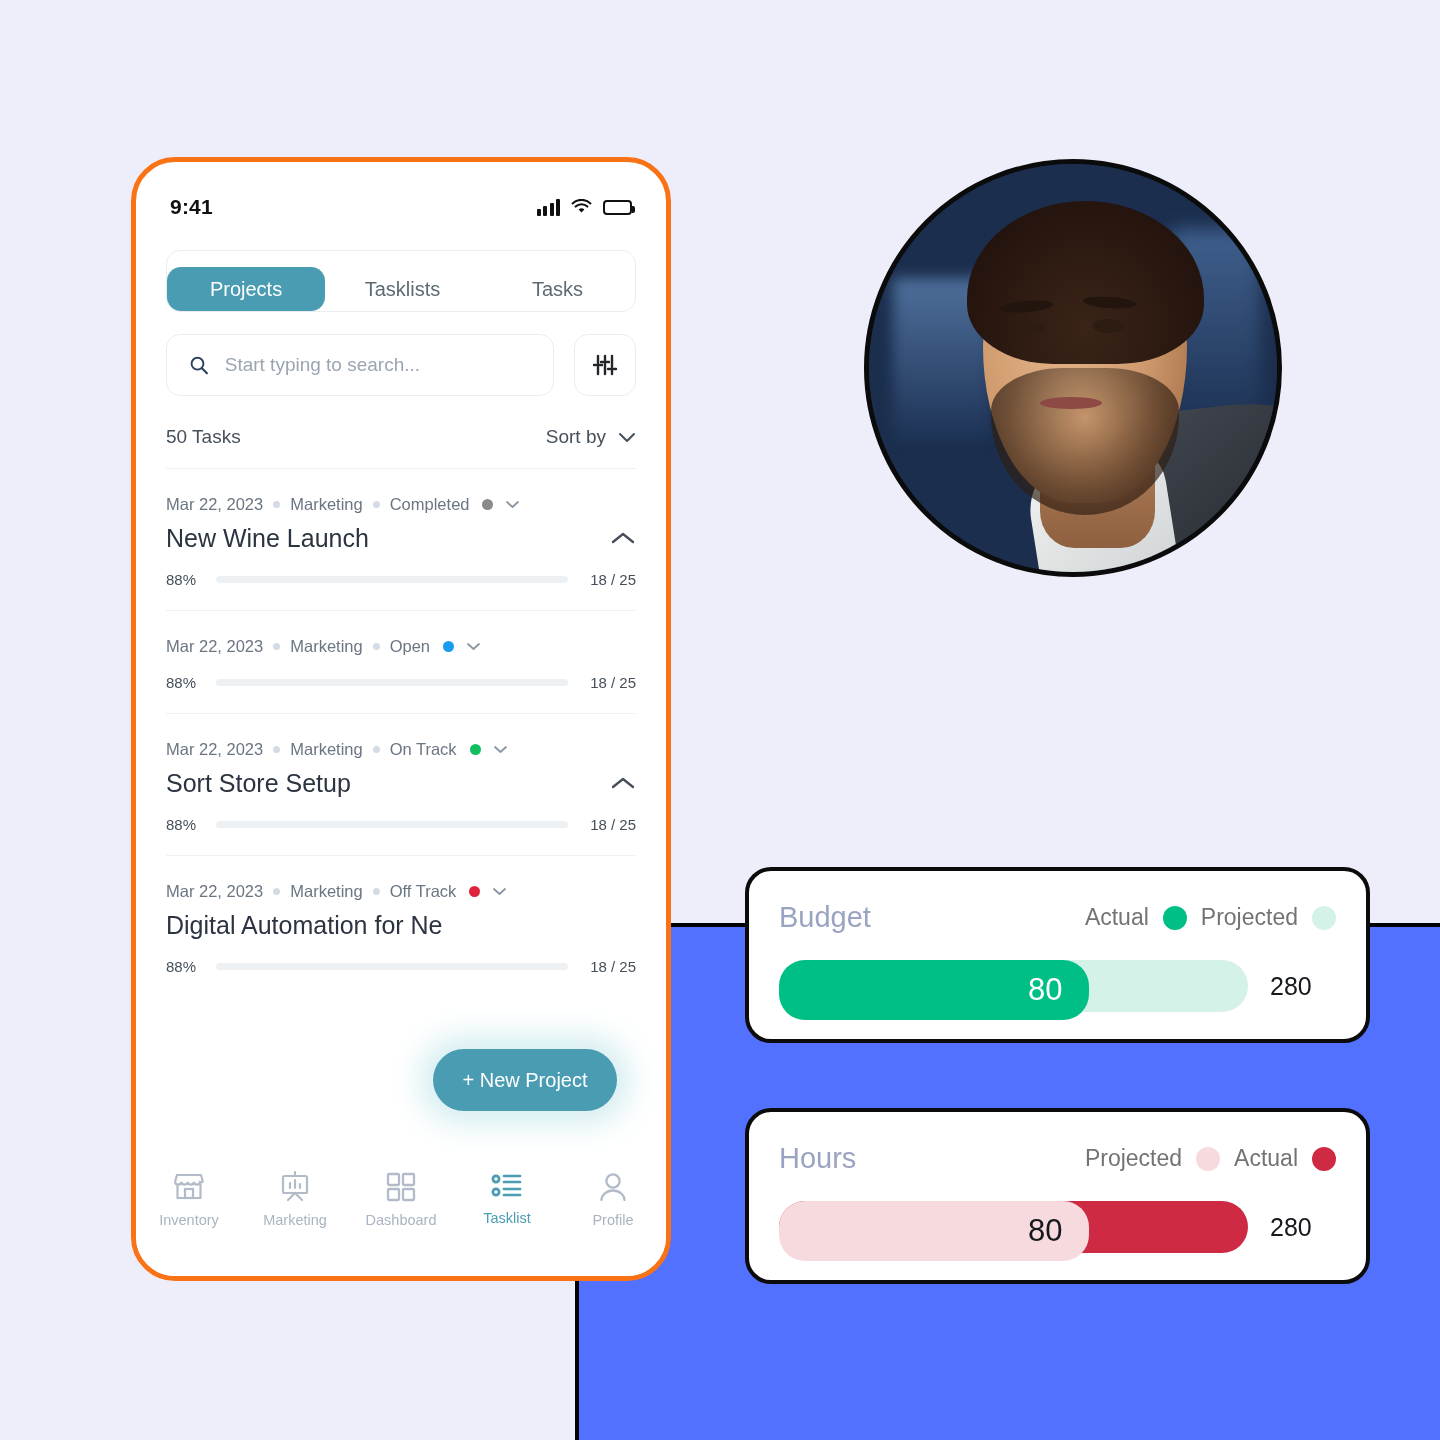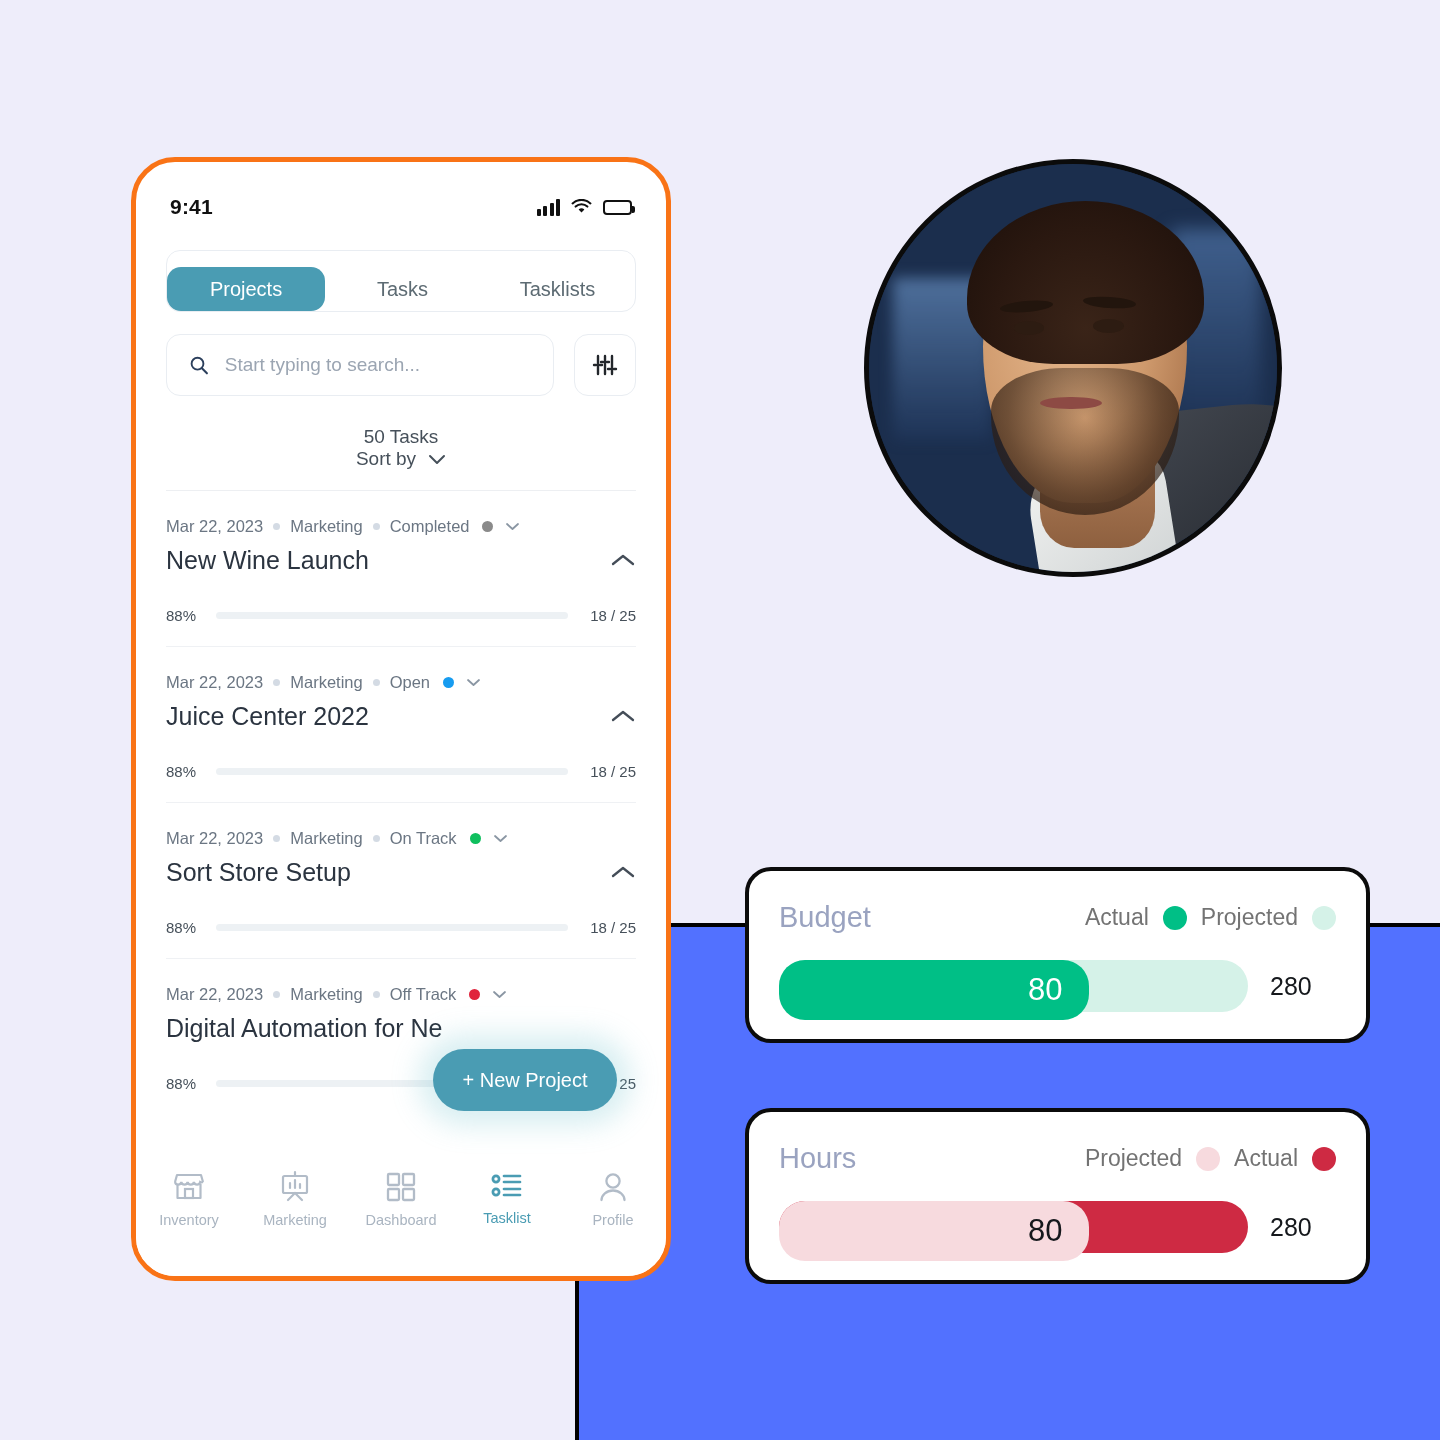--- a/index.html
+++ b/index.html
@@ -122,21 +122,20 @@
     display: flex; align-items: center; justify-content: center;
     cursor: pointer; background: #fff;
   }
 
   
   .count-row {
     margin: 0 30px;
     padding: 30px 0 20px 0;
     display: flex; justify-content: space-between; align-items: center;
     border-bottom: 1px solid #EDEFF2;
-    flex-direction: column;
   }
   .count-label { font-size: 19px; color: #46505A; }
   .sort-by { display: flex; align-items: center; gap: 12px; font-size: 19px; color: #46505A; cursor: pointer; }
 
   
   .proj-list { padding: 0 30px; }
   .proj {
     padding: 26px 0 22px 0;
     border-bottom: 1px solid #EFF1F4;
     position: relative;
@@ -147,21 +146,21 @@
     font-size: 16.5px; color: #6B7683;
   }
   .dot-sep { width: 7px; height: 7px; border-radius: 50%; background: #D4DBE4; display: inline-block; }
   .status-dot { width: 11px; height: 11px; border-radius: 50%; display: inline-block; margin-left: 3px; }
   .chev-sm { margin-left: 2px; }
   .proj-title-row {
     display: flex; align-items: center; justify-content: space-between;
     margin-top: 10px;
   }
   .proj-title { font-size: 25px; color: #2B3440; font-weight: normal; white-space: nowrap; }
-  .bar-row { display: flex; align-items: center; gap: 16px; margin-top: 32px; }
+  .bar-row { display: flex; align-items: center; gap: 16px; margin-top: 18px; }
   .bar-pct { font-size: 15px; color: #46505A; width: 34px; }
   .bar-track {
     flex: 1; height: 7px; background: #EDF1F4; border-radius: 4px; overflow: hidden;
   }
   .bar-fill {
     height: 100%; border-radius: 4px;
     background: linear-gradient(90deg, #5EB6C6 0%, #3E8FB0 55%, #25638F 100%);
   }
   .bar-count { font-size: 15px; color: #46505A; width: 52px; text-align: right; }
 
@@ -330,22 +329,22 @@
         <path d="M4.6 7.6 a8.6 8.6 0 0 1 11.8 0" stroke="#111" stroke-width="2.1" fill="none" stroke-linecap="round"></path>
         <path d="M1.6 4.4 a13 13 0 0 1 17.8 0" stroke="#111" stroke-width="2.1" fill="none" stroke-linecap="round"></path>
       </svg>
       <span class="battery"><span class="lvl"></span></span>
     </div>
   </div>
 
   <div class="tabs-wrap">
     <div class="tabs">
       <div class="tab active">Projects</div>
+      <div class="tab">Tasklists</div>
       <div class="tab">Tasks</div>
-      <div class="tab">Tasklists</div>
     </div>
   </div>
 
   <div class="search-row">
     <div class="search-box">
       <svg width="22" height="22" viewBox="0 0 22 22">
         <circle cx="9.5" cy="9.5" r="6.6" stroke="#2B3F5C" stroke-width="2.1" fill="none"></circle>
         <line x1="14.4" y1="14.6" x2="20" y2="20.3" stroke="#2B3F5C" stroke-width="2.3" stroke-linecap="round"></line>
       </svg>
       <input type="text" placeholder="Start typing to search..." style="">
@@ -407,26 +406,20 @@
     <div class="proj">
       <div class="proj-meta">
         <span>Mar 22, 2023</span>
         <span class="dot-sep"></span>
         <span>Marketing</span>
         <span class="dot-sep"></span>
         <span>Open</span>
         <span class="status-dot" style="background:#179CF0"></span>
         <svg class="chev-sm" width="15" height="9" viewBox="0 0 15 9">
           <polyline points="2,2 7.5,7 13,2" stroke="#8A96A3" stroke-width="1.8" fill="none" stroke-linecap="round" stroke-linejoin="round"></polyline>
-        </svg>
-      </div>
-      <div class="proj-title-row">
-        <div class="proj-title">Juice Center 2022</div>
-        <svg width="26" height="15" viewBox="0 0 26 15">
-          <polyline points="3,11 13,3 23,11" stroke="#444D58" stroke-width="2.3" fill="none" stroke-linecap="round" stroke-linejoin="round"></polyline>
         </svg>
       </div>
       <div class="bar-row">
         <span class="bar-pct">88%</span>
         <span class="bar-track"><span class="bar-fill" style="width:80%"></span></span>
         <span class="bar-count">18 / 25</span>
       </div>
     </div>
 
     <div class="proj">

